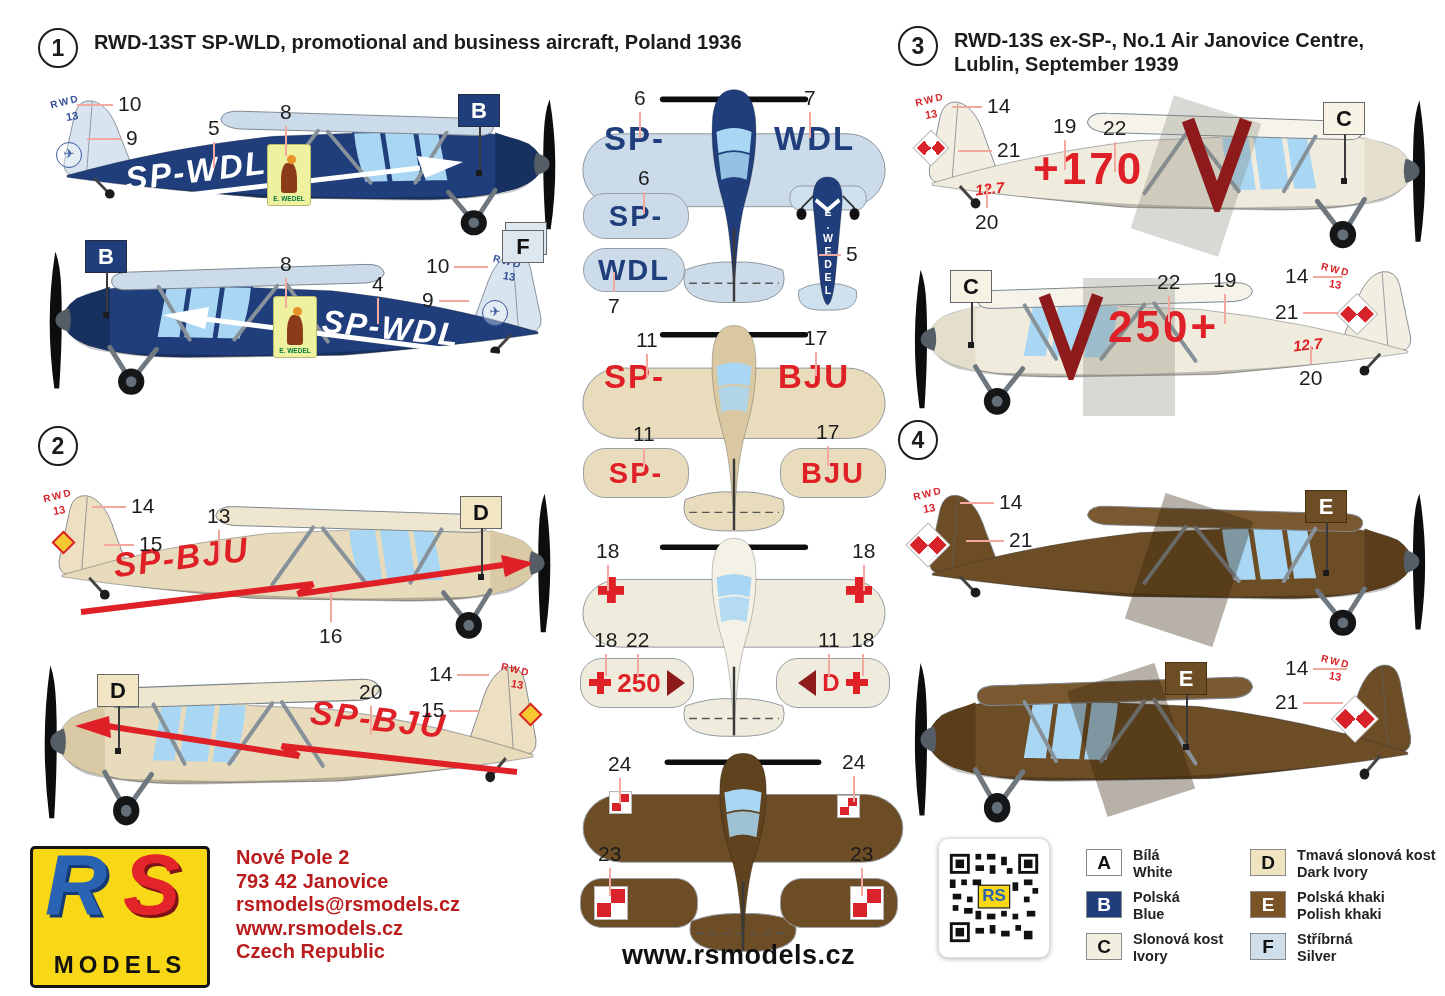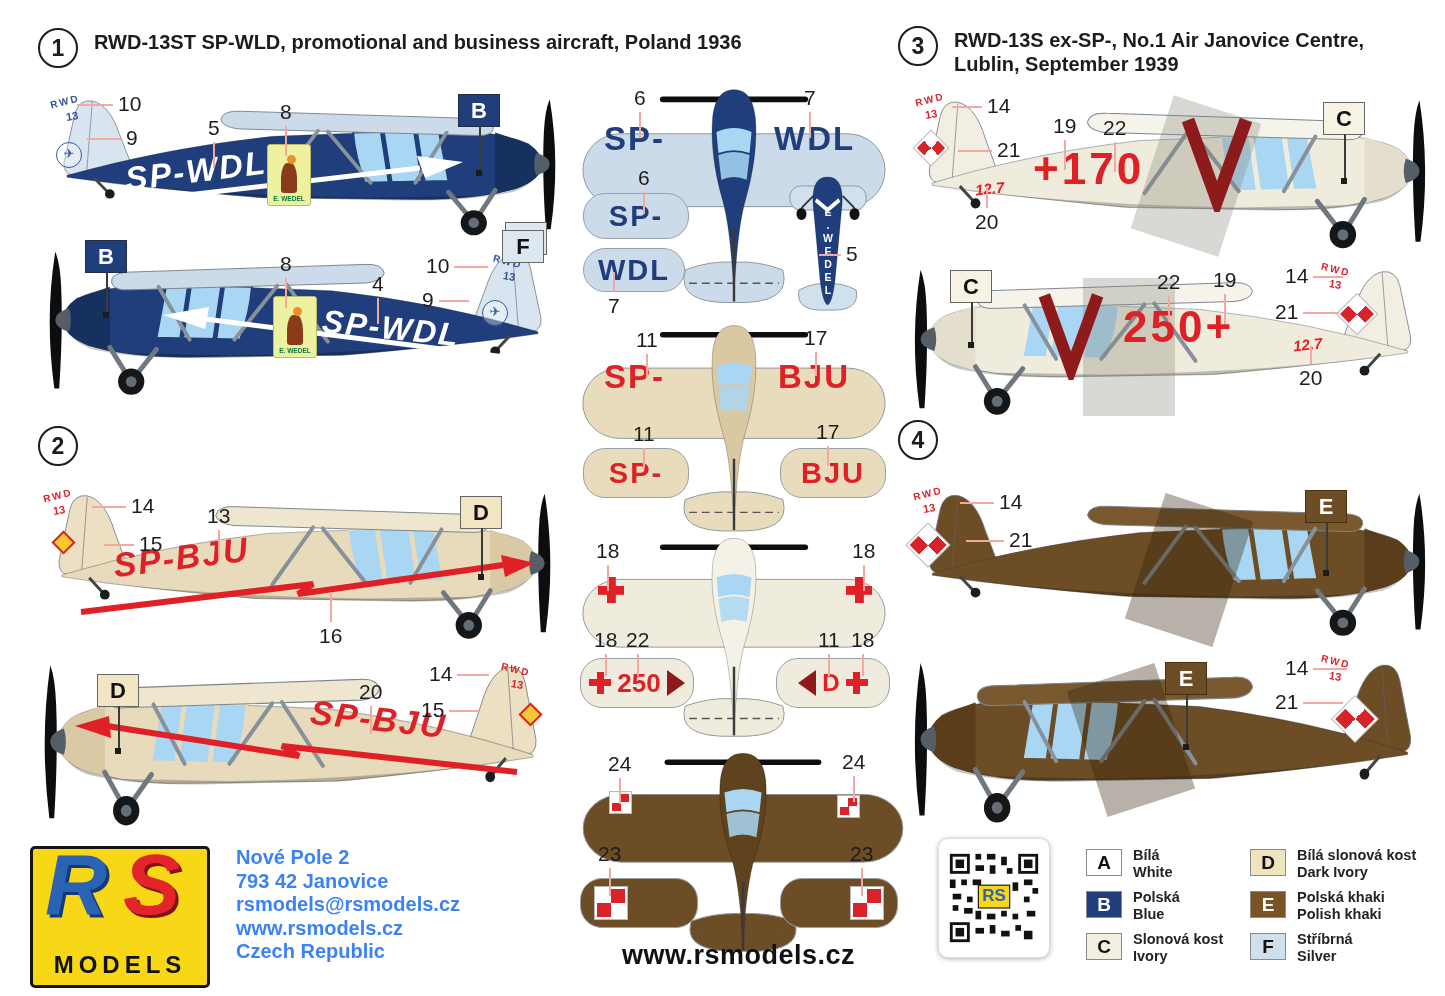--- a/index.html
+++ b/index.html
@@ -64,21 +64,21 @@
   .wedge{width:0;height:0;border-top:13px solid transparent;border-bottom:13px solid transparent}
   .wedge.r{border-left:18px solid #8e1b1b}
   .wedge.l{border-right:18px solid #8e1b1b}
   .belly-letters{position:absolute;left:50%;top:32px;transform:translateX(-50%);writing-mode:vertical-rl;
     text-orientation:upright;color:#fff;font-size:10.5px;font-weight:bold;letter-spacing:1px;z-index:3}
   
   .rslogo{position:absolute;left:30px;top:846px;width:174px;height:136px;background:#f8d816;border:3px solid #151515;border-radius:5px;z-index:6}
   .rslogo .r{position:absolute;left:12px;top:-14px;font-size:86px;font-weight:bold;font-style:italic;color:#2b63b4;text-shadow:3px 3px 0 #163a75}
   .rslogo .s{position:absolute;left:90px;top:-14px;font-size:86px;font-weight:bold;font-style:italic;color:#e3242b;text-shadow:3px 3px 0 #7d1217}
   .rslogo .models{position:absolute;bottom:6px;left:0;right:0;text-align:center;font-weight:bold;font-size:24px;letter-spacing:5px;color:#111}
-  .addr{position:absolute;font-size:20px;font-weight:bold;line-height:23.5px;color:#3b82f6;z-index:6}
+  .addr{position:absolute;font-size:20px;font-weight:bold;line-height:23.5px;color:#b91c1c;z-index:6}
   .bigsite{position:absolute;font-size:27px;font-weight:bold;color:#111;letter-spacing:.5px;z-index:6}
   .qrcard{position:absolute;left:938px;top:838px;width:110px;height:118px;background:#fff;border:1px solid #ddd;
     border-radius:10px;box-shadow:0 1px 5px rgba(0,0,0,.3);z-index:6;display:flex;align-items:center;justify-content:center}
   
   .sw{position:absolute;width:34px;height:25px;border:1px solid #8a8a8a;display:flex;align-items:center;
     justify-content:center;font-weight:bold;font-size:19px;z-index:6}
   .sw.light{color:#111}.sw.dark{color:#fff}
   .ltxt{position:absolute;font-size:14.5px;font-weight:bold;line-height:1.18;color:#232323;z-index:6;white-space:nowrap}
 </style>
 </head>
@@ -258,21 +258,21 @@
   </div>
 
   <div class="profile" style="left:895px;top:258px;width:550px;height:168px;--body:#f0ecdd;--nose:#e4dfcd;--fin:#f2efe2;--win:#a9d7f3;--wingside:#f5f3ea">
     <svg class="plane" viewBox="0 0 560 170" preserveAspectRatio="none">
         <use href="#plane-side" transform="scale(-1,1) translate(-560,0)"></use>
       </svg>
     <div class="band" style="left:188px;top:20px;width:92px;height:138px;background:rgba(135,135,120,.32);transform:rotate(-18de g)"></div>
     <svg class="ov" style="left:140px;top:30px" width="72" height="92" viewBox="0 0 78 100">
       <path d="M10,8 L39,88 L68,8" stroke="#8e1b1b" stroke-width="13" fill="none"></path>
     </svg>
-    <div class="mark" style="left:228px;top:44px">250+</div>
+    <div class="mark" style="left:213px;top:44px">250+</div>
     <div class="lbox ivory line" style="left:55px;top:12px;--len:40px">C</div>
     <div class="co cv" style="left:262px;top:12px;--len:26px">22</div>
     <div class="co cv" style="left:318px;top:10px;--len:30px">19</div>
     <div class="co chr" style="left:390px;top:6px;--len:30px">14</div>
     <div class="co chr" style="left:380px;top:42px;--len:36px">21</div>
     <div class="co red" style="left:398px;top:78px;transform:rotate(-6deg)">12.7</div>
     <div class="co cvu" style="left:404px;top:108px;--len:18px">20</div>
     <div class="tmark redtx" style="left:426px;top:6px;transform:rotate(14deg)">RWD</div>
     <div class="tnum redtx" style="left:434px;top:20px;transform:rotate(10deg)">13</div>
     <div class="checker d" style="left:450px;top:44px;width:24px;height:24px"></div>
@@ -463,21 +463,21 @@
     <div>Polská</div>
       <div>Blue</div>
   </div>
   <div class="sw light" style="left: 1086px; top: 933px; background: rgb(242, 238, 224);">C</div>
   <div class="ltxt" style="left:1133px;top:931px">
     <div>Slonová kost</div>
       <div>Ivory</div>
   </div>
   <div class="sw light" style="left: 1250px; top: 849px; background: rgb(240, 227, 192);">D</div>
   <div class="ltxt" style="left:1297px;top:847px">
-    <div>Bílá slonová kost</div>
+    <div>Tmavá slonová kost</div>
       <div>Dark Ivory</div>
   </div>
   <div class="sw dark" style="left: 1250px; top: 891px; background: rgb(122, 84, 38);">E</div>
   <div class="ltxt" style="left:1297px;top:889px">
     <div>Polská khaki</div>
       <div>Polish khaki</div>
   </div>
   <div class="sw light" style="left: 1250px; top: 933px; background: rgb(207, 223, 235);">F</div>
   <div class="ltxt" style="left:1297px;top:931px">
     <div>Stříbrná</div>

